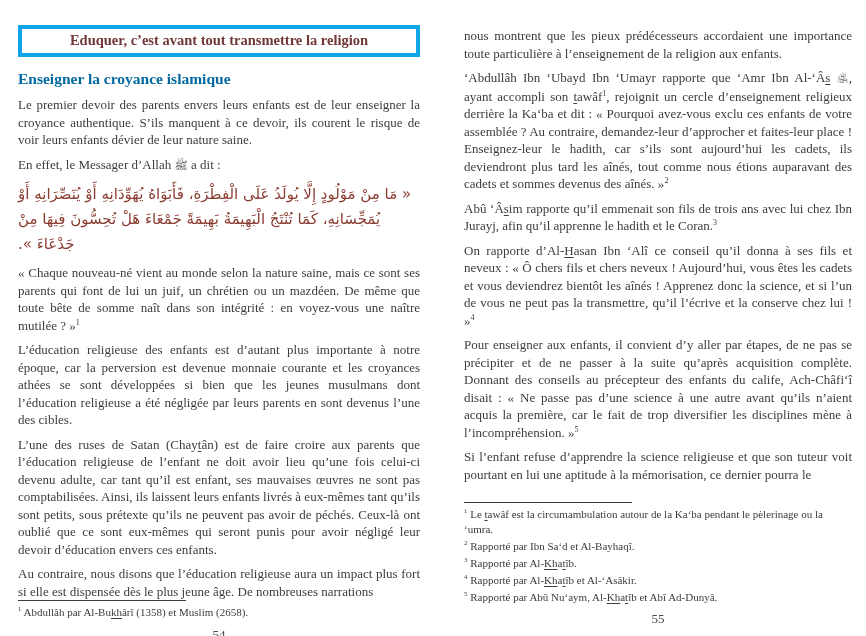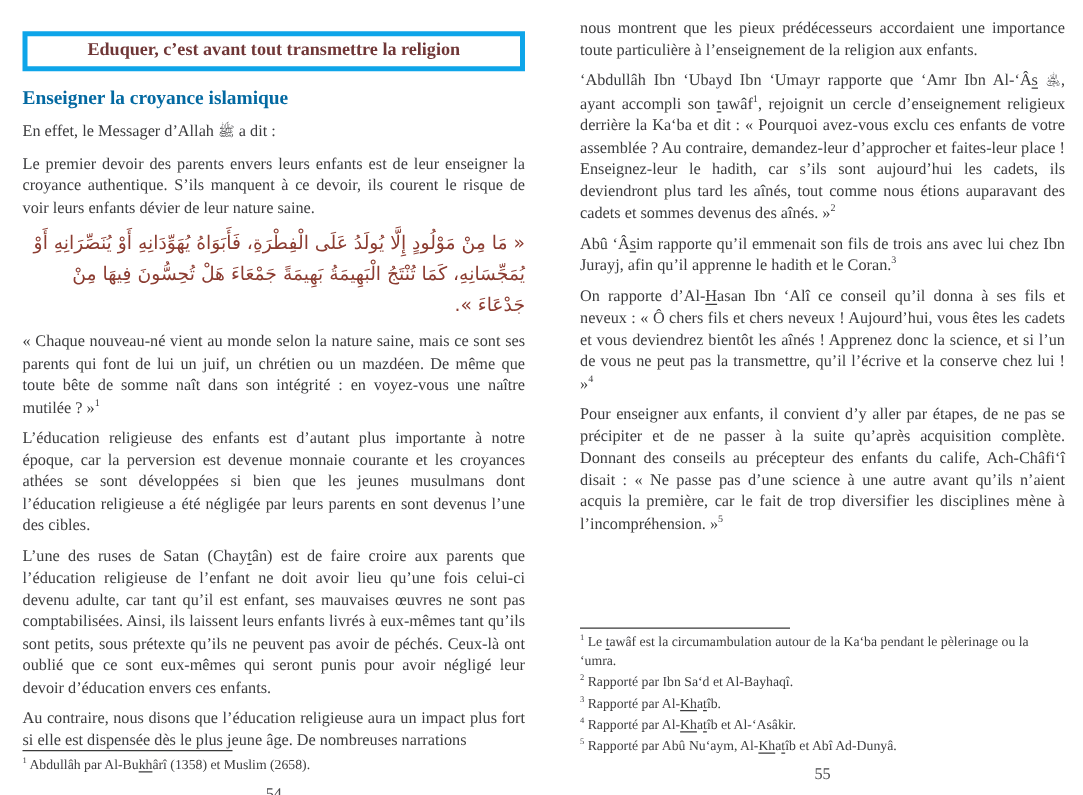--- a/index.html
+++ b/index.html
@@ -14,21 +14,21 @@
   }
   .page {
     position: absolute;
     top: 0;
     height: 636px;
     display: flex;
     flex-direction: column;
     box-sizing: border-box;
   }
   .page-left  { left: 18px;  width: 402px; }
-  .page-right { left: 464px; width: 388px; padding-top: 6px; }
+  .page-right { left: 464px; width: 388px; padding-top: 20px; }
 
   .banner {
     margin-top: 25px;
     border: 4px solid #0ea5e9;
     padding: 3px 6px 4px;
     text-align: center;
     font-weight: bold;
     font-size: 14.5px;
     color: #703737;
     background: #ffffff;
@@ -46,21 +46,21 @@
     line-height: 17.5px;
     text-align: justify;
   }
   p.arabic {
     direction: rtl;
     unicode-bidi: embed;
     font-family: "DejaVu Sans", sans-serif;
     color: #8b3c31;
     font-size: 15px;
     line-height: 25px;
-    text-align: right;
+    text-align: left;
     margin: 8px 0 1px;
   }
   .footer { margin-top: auto; }
   .footnote-sep {
     width: 168px;
     border-top: 1.2px solid #3a3a3a;
     margin-bottom: 4px;
   }
   p.footnote {
     margin: 0 0 2.5px;
@@ -81,22 +81,22 @@
 </style>
 </head>
 <body>
 
 <div class="spread">
 
   <div class="page page-left">
     <div class="banner">Eduquer, c’est avant tout transmettre la religion</div>
     <div class="heading">Enseigner la croyance islamique</div>
     <div class="body">
+        <p class="para"><span>Le premier devoir des parents envers leurs enfants est de leur enseigner la croyance authentique. S’ils manquent à ce devoir, ils courent le risque de voir leurs enfants dévier de leur nature saine.</span></p>
         <p class="para"><span>En effet, le Messager d’Allah </span><span class="r-sym">ﷺ</span><span> a dit :</span></p>
-        <p class="para"><span>Le premier devoir des parents envers leurs enfants est de leur enseigner la croyance authentique. S’ils manquent à ce devoir, ils courent le risque de voir leurs enfants dévier de leur nature saine.</span></p>
         <p class="arabic"><span>« مَا مِنْ مَوْلُودٍ إِلَّا يُولَدُ عَلَى الْفِطْرَةِ، فَأَبَوَاهُ يُهَوِّدَانِهِ أَوْ يُنَصِّرَانِهِ أَوْ يُمَجِّسَانِهِ، كَمَا تُنْتَجُ الْبَهِيمَةُ بَهِيمَةً جَمْعَاءَ هَلْ تُحِسُّونَ فِيهَا مِنْ جَدْعَاءَ ».</span></p>
         <p class="para"><span>« Chaque nouveau-né vient au monde selon la nature saine, mais ce sont ses parents qui font de lui un juif, un chrétien ou un mazdéen. De même que toute bête de somme naît dans son intégrité : en voyez-vous une naître mutilée ? »</span><span class="r-sup">1</span></p>
         <p class="para"><span>L’éducation religieuse des enfants est d’autant plus importante à notre époque, car la perversion est devenue monnaie courante et les croyances athées se sont développées si bien que les jeunes musulmans dont l’éducation religieuse a été négligée par leurs parents en sont devenus l’une des cibles.</span></p>
         <p class="para"><span>L’une des ruses de Satan (Chay</span><span class="r-u">t</span><span>ân) est de faire croire aux parents que l’éducation religieuse de l’enfant ne doit avoir lieu qu’une fois celui-ci devenu adulte, car tant qu’il est enfant, ses mauvaises œuvres ne sont pas comptabilisées. Ainsi, ils laissent leurs enfants livrés à eux-mêmes tant qu’ils sont petits, sous prétexte qu’ils ne peuvent pas avoir de péchés. Ceux-là ont oublié que ce sont eux-mêmes qui seront punis pour avoir négligé leur devoir d’éducation envers ces enfants.</span></p>
         <p class="para"><span>Au contraire, nous disons que l’éducation religieuse aura un impact plus fort si elle est dispensée dès le plus jeune âge. De nombreuses narrations</span></p>
       </div>
     <div class="footer">
       <div class="footnote-sep"></div>
       <div>
           <p class="footnote"><span class="r-sup">1</span><span> Abdullâh par Al-Bu</span><span class="r-u">kh</span><span>ârî (1358) et Muslim (2658).</span></p>
@@ -105,20 +105,21 @@
     </div>
   </div>
 
   <div class="page page-right">
     <div class="body">
         <p class="para"><span>nous montrent que les pieux prédécesseurs accordaient une importance toute particulière à l’enseignement de la religion aux enfants.</span></p>
         <p class="para"><span>‘Abdullâh Ibn ‘Ubayd Ibn ‘Umayr rapporte que ‘Amr Ibn Al-‘Â</span><span class="r-u">s</span><span> </span><span class="r-sym">﵁</span><span>, ayant accompli son </span><span class="r-u">t</span><span>awâf</span><span class="r-sup">1</span><span>, rejoignit un cercle d’enseignement religieux derrière la Ka‘ba et dit : « Pourquoi avez-vous exclu ces enfants de votre assemblée ? Au contraire, demandez-leur d’approcher et faites-leur place ! Enseignez-leur le hadith, car s’ils sont aujourd’hui les cadets, ils deviendront plus tard les aînés, tout comme nous étions auparavant des cadets et sommes devenus des aînés. »</span><span class="r-sup">2</span></p>
         <p class="para"><span>Abû ‘Â</span><span class="r-u">s</span><span>im rapporte qu’il emmenait son fils de trois ans avec lui chez Ibn Jurayj, afin qu’il apprenne le hadith et le Coran.</span><span class="r-sup">3</span></p>
         <p class="para"><span>On rapporte d’Al-</span><span class="r-u">H</span><span>asan Ibn ‘Alî ce conseil qu’il donna à ses fils et neveux : « Ô chers fils et chers neveux ! Aujourd’hui, vous êtes les cadets et vous deviendrez bientôt les aînés ! Apprenez donc la science, et si l’un de vous ne peut pas la transmettre, qu’il l’écrive et la conserve chez lui ! »</span><span class="r-sup">4</span></p>
         <p class="para"><span>Pour enseigner aux enfants, il convient d’y aller par étapes, de ne pas se précipiter et de ne passer à la suite qu’après acquisition complète. Donnant des conseils au précepteur des enfants du calife, Ach-Châfi‘î disait : « Ne passe pas d’une science à une autre avant qu’ils n’aient acquis la première, car le fait de trop diversifier les disciplines mène à l’incompréhension. »</span><span class="r-sup">5</span></p>
+        <p class="para"><span>Si l’enfant refuse d’apprendre la science religieuse et que son tuteur voit pourtant en lui une aptitude à la mémorisation, ce dernier pourra le</span></p>
       </div>
     <div class="footer">
       <div class="footnote-sep"></div>
       <div>
           <p class="footnote"><span class="r-sup">1</span><span> Le </span><span class="r-u">t</span><span>awâf est la circumambulation autour de la Ka‘ba pendant le pèlerinage ou la ‘umra.</span></p>
           <p class="footnote"><span class="r-sup">2</span><span> Rapporté par Ibn Sa‘d et Al-Bayhaqî.</span></p>
           <p class="footnote"><span class="r-sup">3</span><span> Rapporté par Al-</span><span class="r-u">Kh</span><span>a</span><span class="r-u">t</span><span>îb.</span></p>
           <p class="footnote"><span class="r-sup">4</span><span> Rapporté par Al-</span><span class="r-u">Kh</span><span>a</span><span class="r-u">t</span><span>îb et Al-‘Asâkir.</span></p>
           <p class="footnote"><span class="r-sup">5</span><span> Rapporté par Abû Nu‘aym, Al-</span><span class="r-u">Kh</span><span>a</span><span class="r-u">t</span><span>îb et Abî Ad-Dunyâ.</span></p>
         </div>

